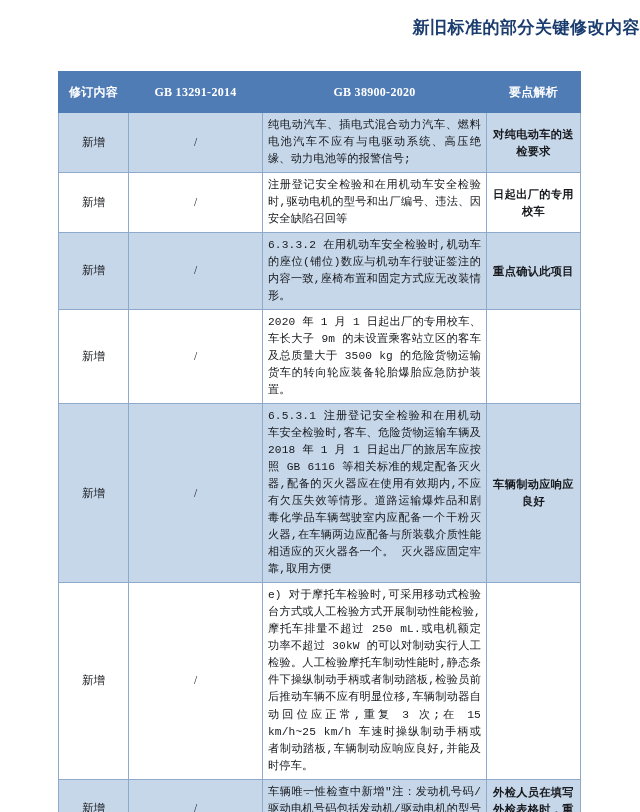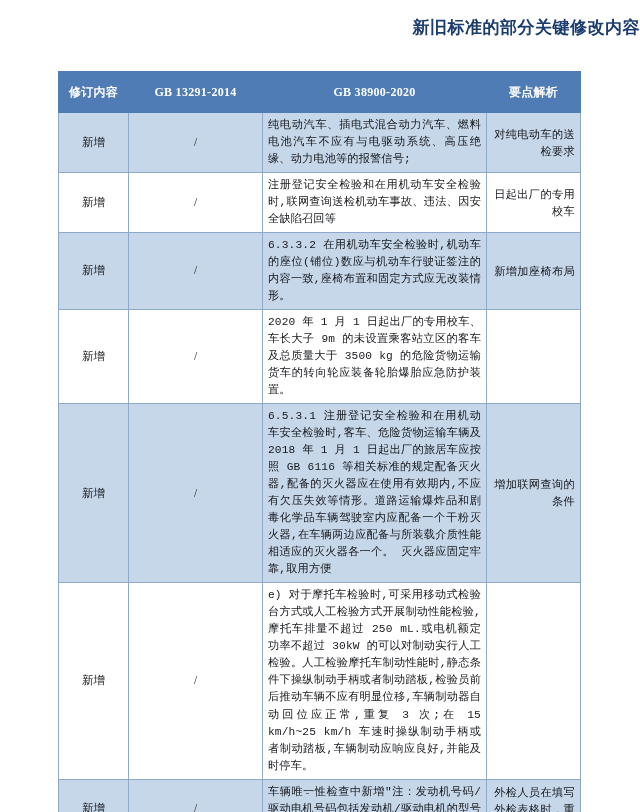--- a/index.html
+++ b/index.html
@@ -88,23 +88,24 @@
   }
   td.col-c {
     text-align: justify;
     text-justify: inter-ideograph;
     letter-spacing: 0.15px;
     font-family: Liberation Mono, monospace;
   }
   td.col-c.center {
   }
   td.col-d {
-    text-align: right;
+    text-align: center;
     letter-spacing: 0.35px;
     vertical-align: middle;
+    font-weight: bold;
   }
   td.col-d.topal {
     vertical-align: top;
     padding-top: 4px;
   }
   .page-number {
     position: absolute;
     left: 0;
     right: 0;
     top: 786px;
@@ -147,43 +148,43 @@
         <tr class="shade">
           <td class="col-a">新增</td>
           <td class="col-b">/</td>
           <td class="col-c">纯电动汽车、插电式混合动力汽车、燃料电池汽车不应有与电驱动系统、高压绝缘、动力电池等的报警信号;</td>
           <td class="col-d">对纯电动车的送检要求</td>
         </tr>
 
         <tr class="plain">
           <td class="col-a">新增</td>
           <td class="col-b">/</td>
-          <td class="col-c">注册登记安全检验和在用机动车安全检验时,联网查询送检机动车事故、违法、因安全缺陷召回等</td>
+          <td class="col-c">注册登记安全检验和在用机动车安全检验时,驱动电机的型号和出厂编号、违法、因安全缺陷召回等</td>
           <td class="col-d">日起出厂的专用校车</td>
         </tr>
 
         <tr class="shade">
           <td class="col-a">新增</td>
           <td class="col-b">/</td>
           <td class="col-c">6.3.3.2 在用机动车安全检验时,机动车的座位(铺位)数应与机动车行驶证签注的内容一致,座椅布置和固定方式应无改装情形。</td>
-          <td class="col-d">新增加座椅布局</td>
+          <td class="col-d">重点确认此项目</td>
         </tr>
 
         <tr class="plain">
           <td class="col-a">新增</td>
           <td class="col-b">/</td>
           <td class="col-c">2020 年 1 月 1 日起出厂的专用校车、车长大子 9m 的未设置乘客站立区的客车及总质量大于 3500 kg 的危险货物运输货车的转向轮应装备轮胎爆胎应急防护装置。</td>
           <td class="col-d"></td>
         </tr>
 
         <tr class="shade">
           <td class="col-a">新增</td>
           <td class="col-b">/</td>
           <td class="col-c">6.5.3.1 注册登记安全检验和在用机动车安全检验时,客车、危险货物运输车辆及 2018 年 1 月 1 日起出厂的旅居车应按照 GB 6116 等相关标准的规定配备灭火器,配备的灭火器应在使用有效期内,不应有欠压失效等情形。道路运输爆炸品和剧毒化学品车辆驾驶室内应配备一个干粉灭火器,在车辆两边应配备与所装载介质性能相适应的灭火器各一个。 灭火器应固定牢靠,取用方便</td>
-          <td class="col-d">增加联网查询的条件</td>
+          <td class="col-d">车辆制动应响应良好</td>
         </tr>
 
         <tr class="plain">
           <td class="col-a">新增</td>
           <td class="col-b">/</td>
           <td class="col-c">e) 对于摩托车检验时,可采用移动式检验台方式或人工检验方式开展制动性能检验,摩托车排量不超过 250 mL.或电机额定功率不超过 30kW 的可以对制动实行人工检验。人工检验摩托车制动性能时,静态条件下操纵制动手柄或者制动踏板,检验员前后推动车辆不应有明显位移,车辆制动器自动回位应正常,重复 3 次;在 15 km/h~25 km/h 车速时操纵制动手柄或者制动踏板,车辆制动应响应良好,并能及时停车。</td>
           <td class="col-d"></td>
         </tr>
 
         <tr class="shade">

